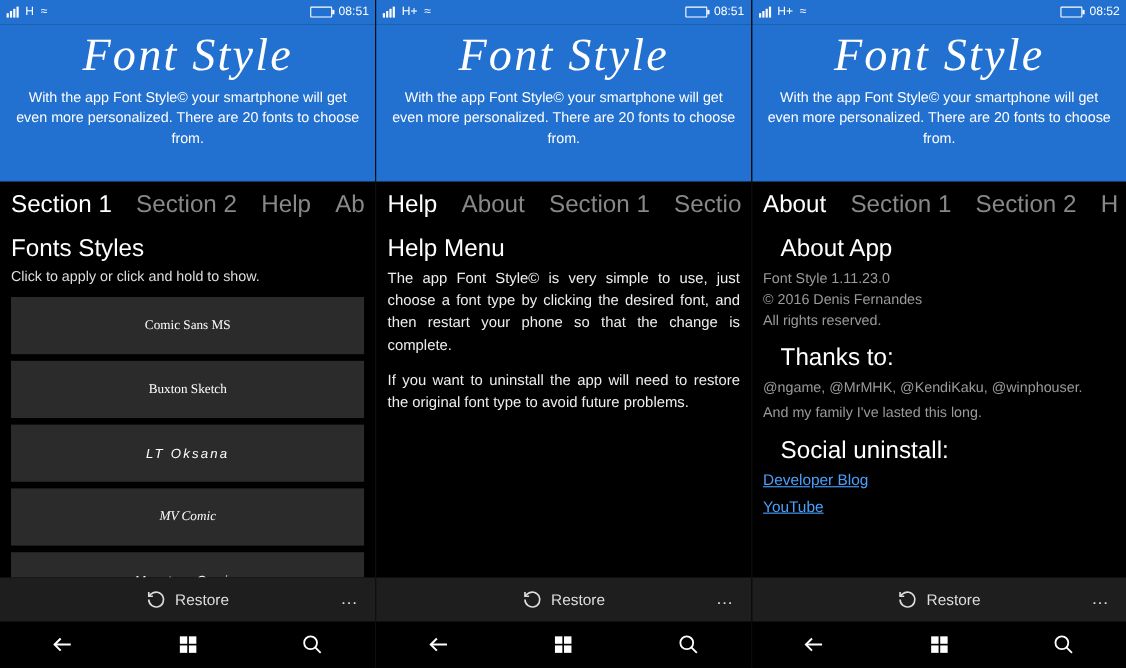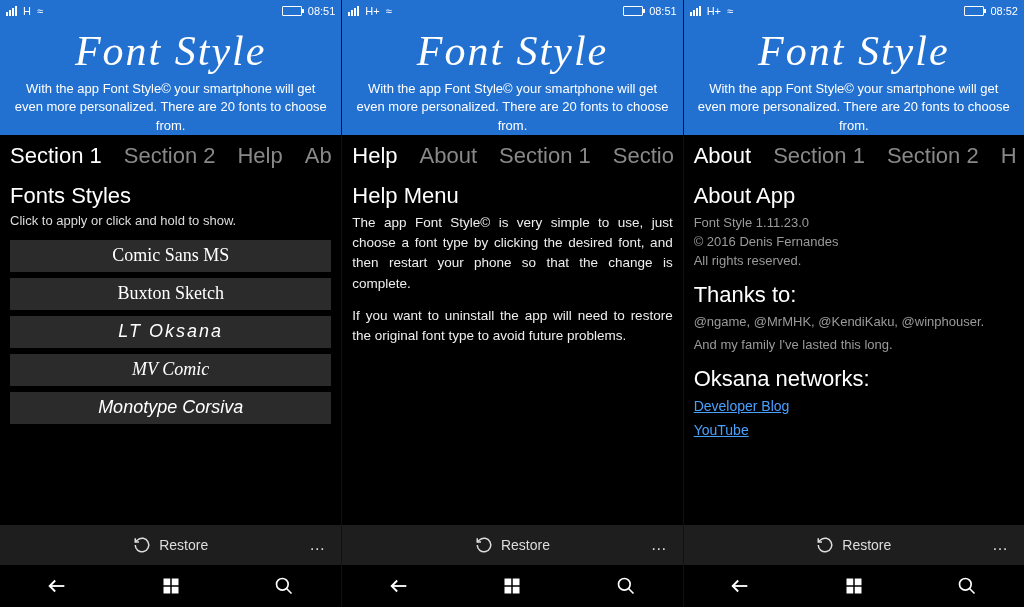--- a/index.html
+++ b/index.html
@@ -30,21 +30,21 @@
   font-size: 11px;
   color: #fff;
   justify-content: space-between;
 }
 .status-left { display: flex; align-items: center; gap: 6px; }
 .status-right { display: flex; align-items: center; gap: 6px; }
 .header {
   background: #2270d0;
   color: #fff;
   text-align: center;
-  padding: 6px 10px 0 10px;
+  padding: 6px 10px 30px 10px;
 }
 .app-title {
   font-family: "Brush Script MT", "Segoe Script", cursive;
   font-style: italic;
   font-size: 42px;
   line-height: 1.1;
   margin-bottom: 6px;
   letter-spacing: 2px;
 }
 .app-desc {
@@ -71,26 +71,26 @@
   font-size: 22px;
   margin-bottom: 4px;
 }
 .subtitle {
   font-size: 13px;
   color: #ddd;
   margin-bottom: 12px;
 }
 .font-btn {
   background: #2b2b2b;
-  height: 32px;
+  height: 52px;
   display: flex;
   align-items: center;
   justify-content: center;
   margin-bottom: 6px;
-  font-size: 18px;
+  font-size: 12px;
   cursor: pointer;
 }
 .font-comic { font-family: "Comic Sans MS", cursive; }
 .font-buxton { font-family: "Segoe Script", cursive; }
 .font-oksana { font-family: "Segoe UI Light", sans-serif; letter-spacing: 2px; font-style: italic;}
 .font-mvboli { font-family: "MV Boli", "Segoe Script", cursive; font-style: italic; }
 .font-corsiva { font-family: Liberation Sans, sans-serif; font-style: italic; }
 
 .help-text {
   font-size: 13.5px;
@@ -102,20 +102,21 @@
 .about-line {
   font-size: 13px;
   color: #9a9a9a;
   margin-bottom: 4px;
 }
 .about-heading {
   font-size: 22px;
   color: #fff;
   margin-top: 14px;
   margin-bottom: 6px;
+  margin-left: 16px;
 }
 .about-heading:first-child { margin-top: 0; }
 .link {
   color: #4aa0ff;
   text-decoration: underline;
   font-size: 14px;
   display: block;
   margin-bottom: 8px;
   cursor: pointer;
 }
@@ -341,21 +342,21 @@
     <span class="tab">H</span>
   </div>
   <div class="content">
     <div class="about-heading">About App</div>
     <div class="about-line">Font Style 1.11.23.0</div>
     <div class="about-line">© 2016 Denis Fernandes</div>
     <div class="about-line">All rights reserved.</div>
     <div class="about-heading">Thanks to:</div>
     <div class="about-line">@ngame, @MrMHK, @KendiKaku, @winphouser.</div>
     <div class="about-line" style="margin-top:8px">And my family I've lasted this long.</div>
-    <div class="about-heading">Oksana networks:</div>
+    <div class="about-heading">Social uninstall:</div>
     <a class="link">Developer Blog</a>
     <a class="link">YouTube</a>
   </div>
   <div class="appbar">
     <div class="restore-group">
       <svg width="18" height="18" viewBox="0 0 24 24" fill="none" stroke="#ddd" stroke-width="2">
           <path d="M3 12a9 9 0 1 0 3-6.7L3 8"></path>
           <polyline points="3 3 3 8 8 8"></polyline>
         </svg>
       <span>Restore</span>

